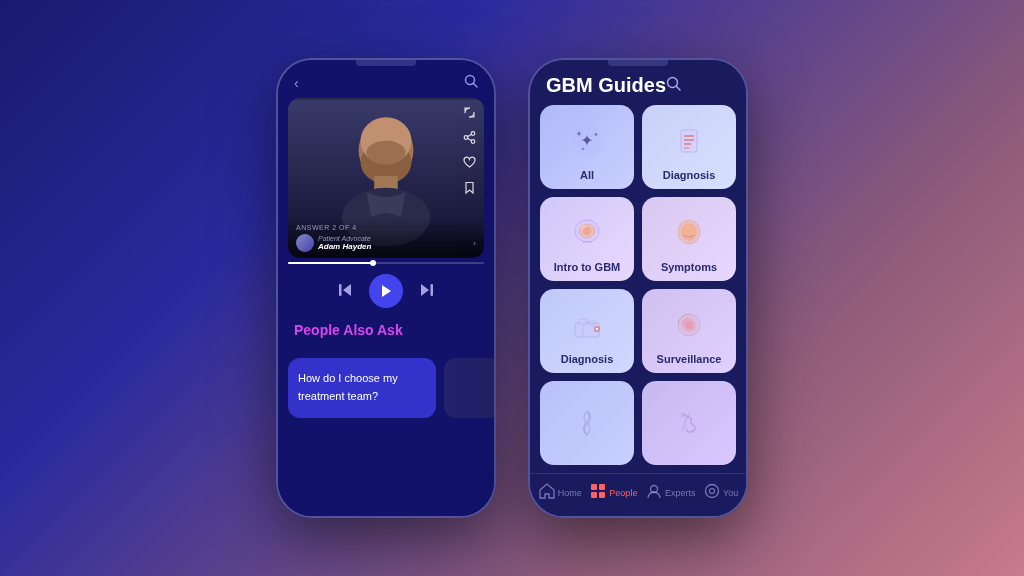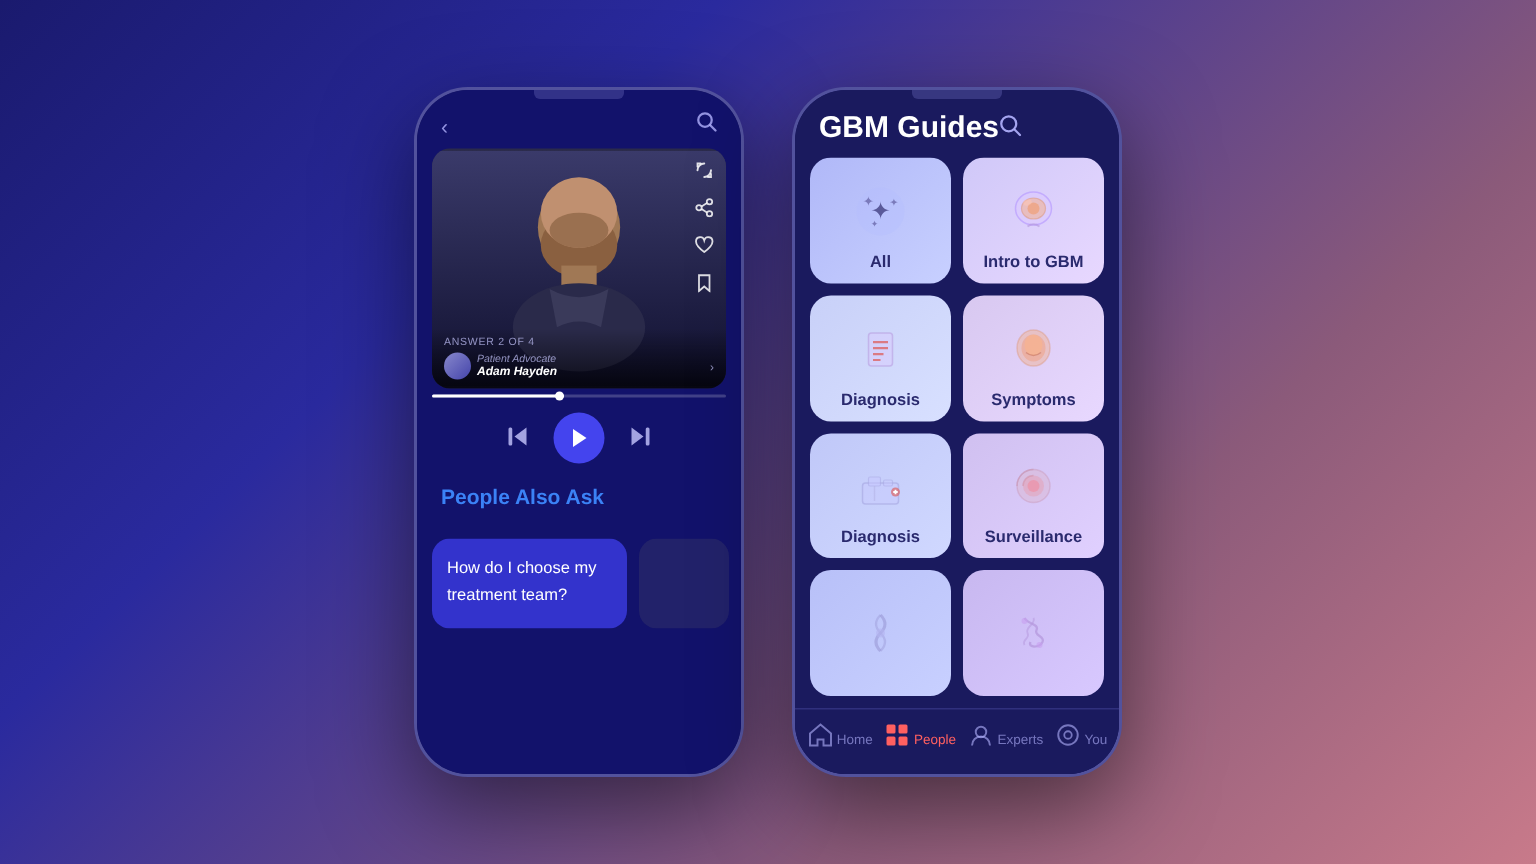--- a/index.html
+++ b/index.html
@@ -228,42 +228,42 @@
       background: #4444ee;
       display: flex;
       align-items: center;
       justify-content: center;
       color: #fff;
       font-size: 14px;
     }
 
     .section-label {
       padding: 8px 16px 20px;
-      color: #3b82f6;
+      color: #d946ef;
       font-size: 14px;
       font-weight: 700;
     }
 
     .cards-row {
       display: flex;
       gap: 8px;
       padding: 0 10px;
       overflow: hidden;
     }
 
     .card-item {
       flex-shrink: 0;
       border-radius: 12px;
       padding: 10px;
       min-height: 60px;
     }
 
     .card-blue {
       background: #3333cc;
-      width: 130px;
+      width: 148px;
     }
 
     .card-gray {
       background: #2a2a6a;
       width: 60px;
       opacity: 0.7;
     }
 
     .card-text {
       color: #fff;
@@ -331,21 +331,20 @@
       background: linear-gradient(135deg, #c8d0f8 0%, #d8e0ff 100%);
     }
     .guide-card-sym {
       background: linear-gradient(135deg, #d8c8f0 0%, #e8d8ff 100%);
     }
     .guide-card-treat {
       background: linear-gradient(135deg, #c0c8f8 0%, #d0d8ff 100%);
     }
     .guide-card-surv {
       background: linear-gradient(135deg, #d0c0f0 0%, #e0d0ff 100%);
-      border-radius: 11px;
     }
     .guide-card-r1 {
       background: linear-gradient(135deg, #b8c0f8 0%, #c8d0ff 100%);
     }
     .guide-card-r2 {
       background: linear-gradient(135deg, #c8b8f0 0%, #d8c8ff 100%);
     }
 
     .guide-icon-area {
       flex: 1;
@@ -559,44 +558,44 @@
               <circle cx="18" cy="18" r="16" fill="rgba(180,190,255,0.3)"></circle>
               <text x="18" y="23" text-anchor="middle" font-size="16" fill="#5a5a9a">✦</text>
               <text x="10" y="14" text-anchor="middle" font-size="9" fill="#7a7abb">✦</text>
               <text x="27" y="14" text-anchor="middle" font-size="7" fill="#7a7abb">✦</text>
               <text x="14" y="28" text-anchor="middle" font-size="6" fill="#7a7abb">✦</text>
             </svg>
           </div>
           <span class="guide-label">All</span>
         </div>
 
+        <div class="guide-card guide-card-diag">
+          <div class="guide-icon-area">
+            <svg class="icon-svg" viewBox="0 0 36 36">
+              <rect x="10" y="7" width="16" height="22" rx="2" fill="rgba(220,200,255,0.4)" stroke="rgba(180,150,220,0.5)" stroke-width="1"></rect>
+              <line x1="13" y1="13" x2="23" y2="13" stroke="rgba(220,100,100,0.8)" stroke-width="1.5"></line>
+              <line x1="13" y1="17" x2="23" y2="17" stroke="rgba(220,100,100,0.8)" stroke-width="1.5"></line>
+              <line x1="13" y1="21" x2="20" y2="21" stroke="rgba(220,100,100,0.8)" stroke-width="1.5"></line>
+              <line x1="13" y1="25" x2="18" y2="25" stroke="rgba(220,100,100,0.8)" stroke-width="1.2"></line>
+            </svg>
+          </div>
+          <span class="guide-label">Diagnosis</span>
+        </div>
+
         <div class="guide-card guide-card-intro">
           <div class="guide-icon-area">
             <svg class="icon-svg" viewBox="0 0 36 36">
               <ellipse cx="18" cy="16" rx="12" ry="11" fill="rgba(220,200,255,0.5)" stroke="rgba(180,150,255,0.6)" stroke-width="1"></ellipse>
               <ellipse cx="18" cy="16" rx="8" ry="7" fill="rgba(240,180,150,0.6)" stroke="rgba(220,150,120,0.5)" stroke-width="0.8"></ellipse>
               <circle cx="18" cy="16" r="4" fill="rgba(240,160,120,0.7)"></circle>
               <ellipse cx="14" cy="12" rx="3" ry="2" fill="rgba(255,200,180,0.5)" transform="rotate(-20, 14, 12)"></ellipse>
               <path d="M14 28 Q18 25 22 28" stroke="rgba(180,150,220,0.6)" stroke-width="1.2" fill="none"></path>
             </svg>
           </div>
           <span class="guide-label">Intro to GBM</span>
-        </div>
-
-        <div class="guide-card guide-card-diag">
-          <div class="guide-icon-area">
-            <svg class="icon-svg" viewBox="0 0 36 36">
-              <rect x="10" y="7" width="16" height="22" rx="2" fill="rgba(220,200,255,0.4)" stroke="rgba(180,150,220,0.5)" stroke-width="1"></rect>
-              <line x1="13" y1="13" x2="23" y2="13" stroke="rgba(220,100,100,0.8)" stroke-width="1.5"></line>
-              <line x1="13" y1="17" x2="23" y2="17" stroke="rgba(220,100,100,0.8)" stroke-width="1.5"></line>
-              <line x1="13" y1="21" x2="20" y2="21" stroke="rgba(220,100,100,0.8)" stroke-width="1.5"></line>
-              <line x1="13" y1="25" x2="18" y2="25" stroke="rgba(220,100,100,0.8)" stroke-width="1.2"></line>
-            </svg>
-          </div>
-          <span class="guide-label">Diagnosis</span>
         </div>
 
         <div class="guide-card guide-card-sym">
           <div class="guide-icon-area">
             <svg class="icon-svg" viewBox="0 0 36 36">
               <ellipse cx="18" cy="17" rx="11" ry="12" fill="rgba(240,180,150,0.5)" stroke="rgba(220,150,120,0.4)" stroke-width="1"></ellipse>
               <ellipse cx="18" cy="17" rx="8" ry="9" fill="rgba(240,160,130,0.5)"></ellipse>
               <ellipse cx="18" cy="15" rx="6" ry="7" fill="rgba(250,180,140,0.6)"></ellipse>
               <path d="M13 20 Q18 24 23 20" stroke="rgba(200,120,100,0.6)" stroke-width="1" fill="none"></path>
             </svg>

